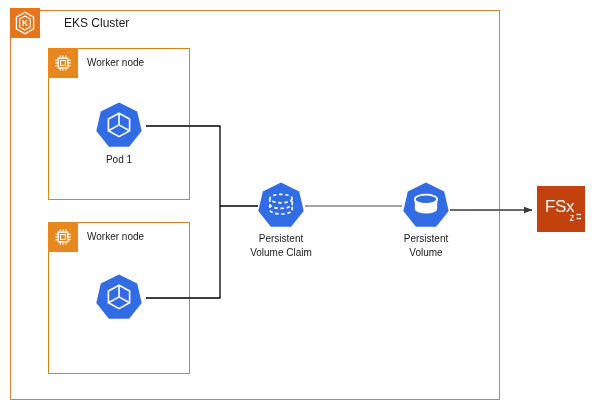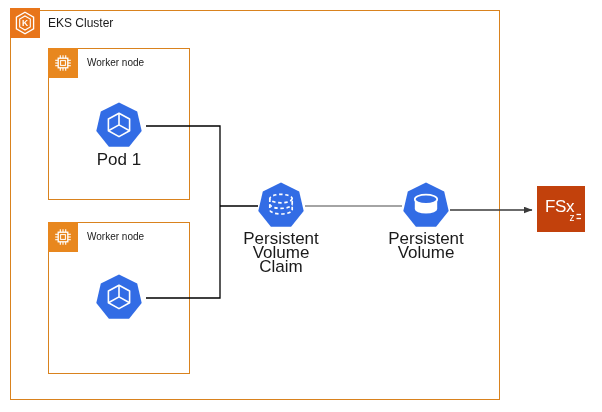--- a/index.html
+++ b/index.html
@@ -44,39 +44,39 @@
   .badge svg { display: block; }
 
   
   .group-title {
     position: absolute;
     font-size: 10px;
     color: #1a1a1a;
     white-space: nowrap;
     line-height: 1;
   }
-  #eks-title { left: 48px; top: 17px; font-size: 12px; }
+  #eks-title { left: 64px; top: 17px; font-size: 12px; }
   #worker-title-1 { left: 87px; top: 58px; }
   #worker-title-2 { left: 87px; top: 232px; }
 
   
   .k8s-node {
     position: absolute;
     width: 52px;
     height: 52px;
   }
   .k8s-node svg { display: block; width: 52px; height: 52px; }
   #pod-1-node { left: 93px; top: 100px; }
   #pod-2-node { left: 93px; top: 272px; }
   #pvc-node   { left: 255px; top: 180px; }
   #pv-node    { left: 400px; top: 180px; }
 
   .node-label {
     position: absolute;
-    font-size: 17px;
+    font-size: 10px;
     color: #1a1a1a;
     text-align: center;
     line-height: 14px;
     white-space: pre-line;
   }
   #pod-1-label { left: 69px; top: 153px; width: 100px; }
   #pod-2-label { left: 69px; top: 325px; width: 100px; }
   #pvc-label   { left: 231px; top: 232px; width: 100px; }
   #pv-label    { left: 376px; top: 232px; width: 100px; }
 

